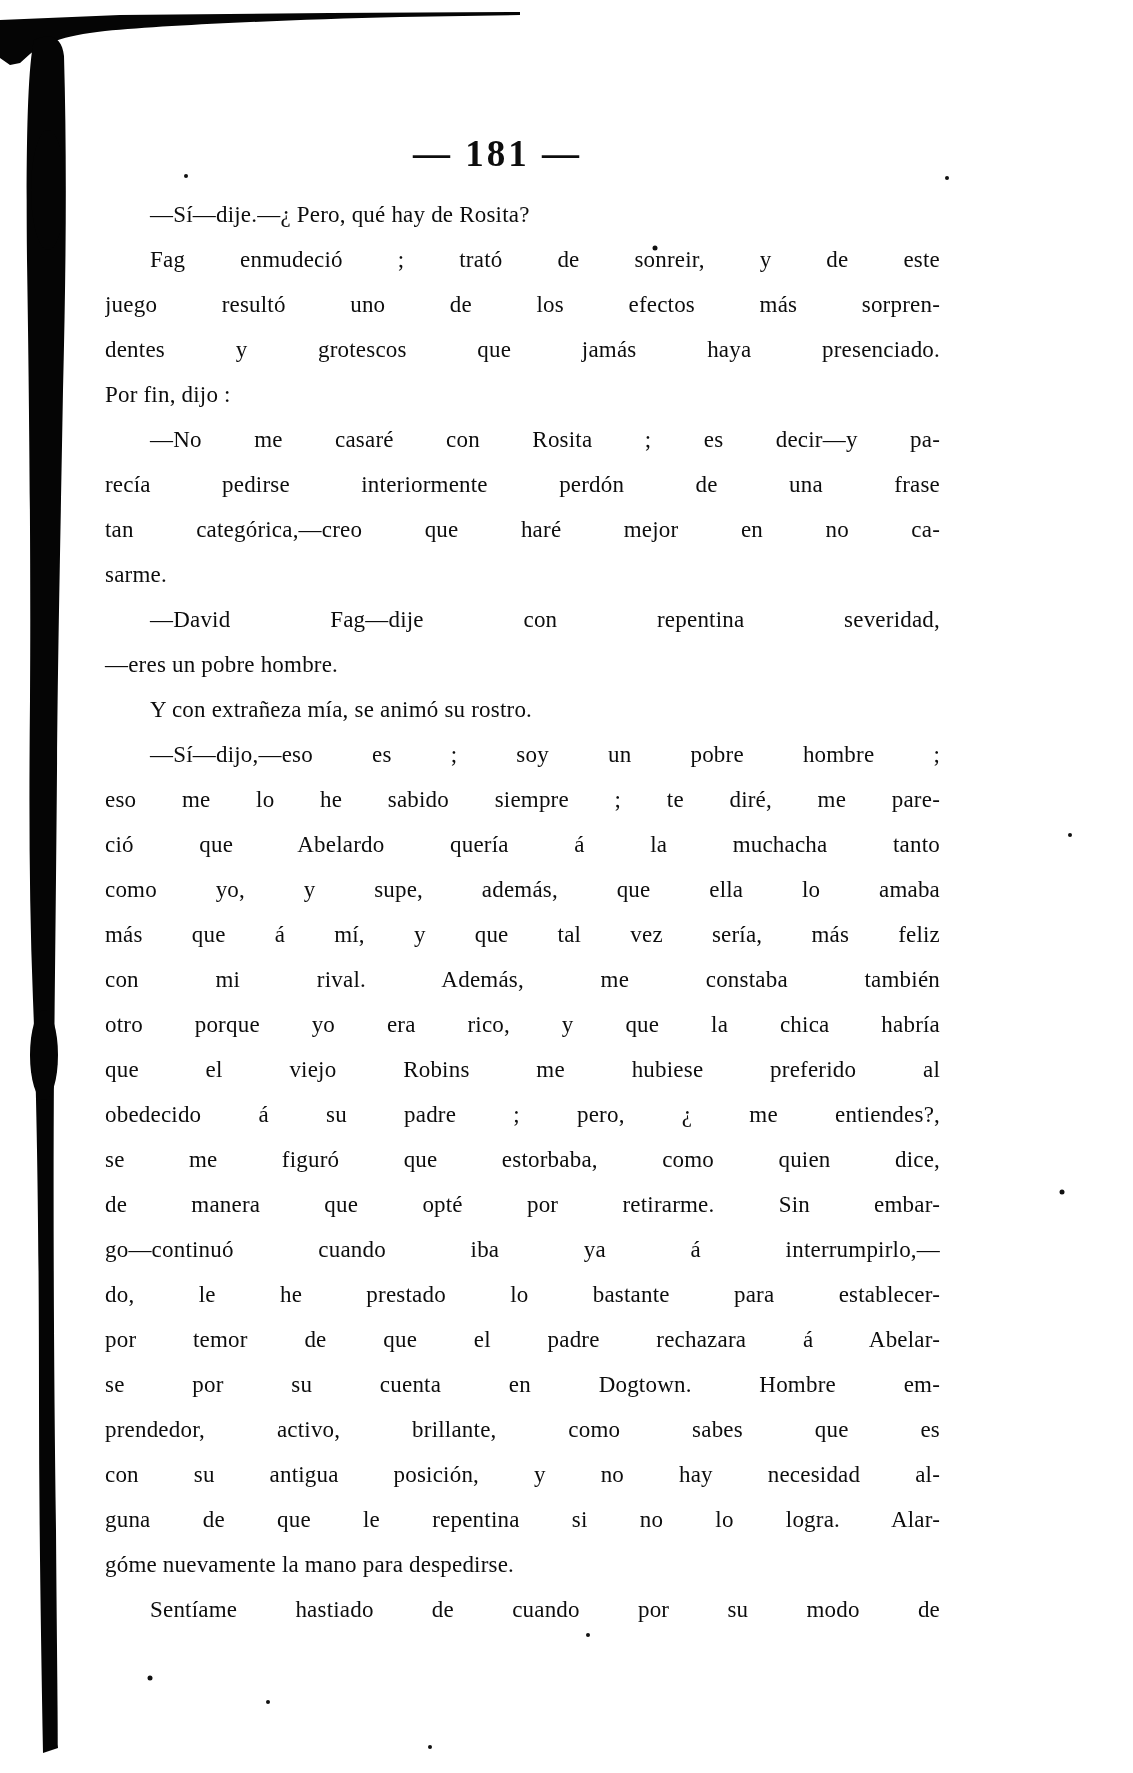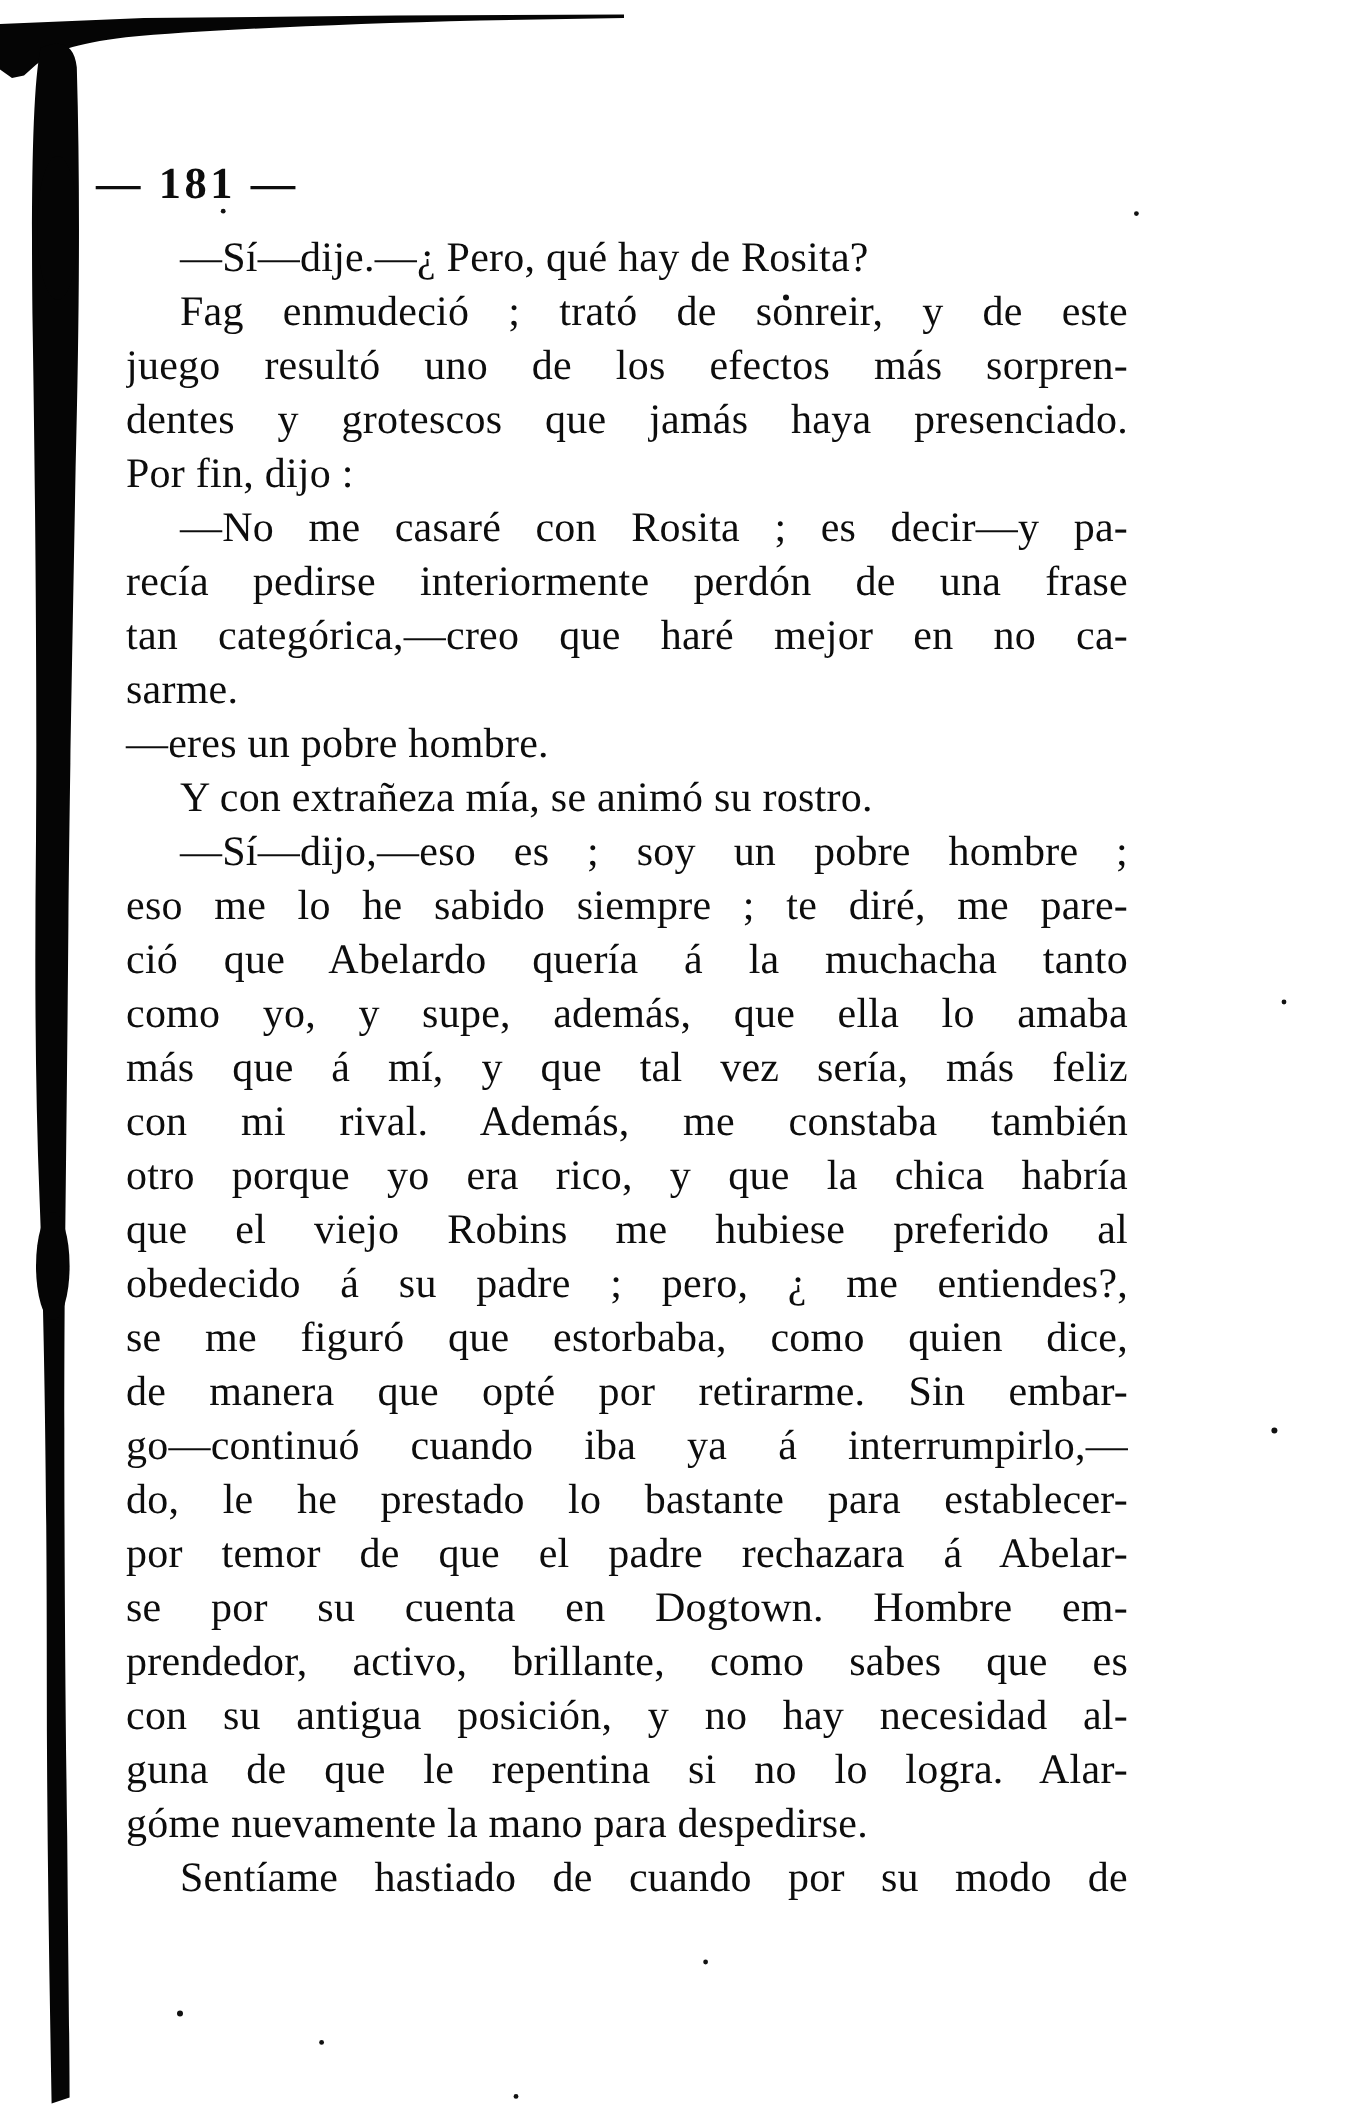--- a/index.html
+++ b/index.html
@@ -22,35 +22,36 @@
     left: 0;
     width: 1133px;
     height: 1773px;
     pointer-events: none;
   }
   .page-number {
     position: absolute;
     top: 132px;
     left: 80px;
     width: 835px;
+    text-align: center;
     font-size: 37px;
     font-weight: bold;
     letter-spacing: 3px;
     white-space: nowrap;
   }
   .text-block {
     position: absolute;
     top: 192px;
     left: 105px;
     width: 835px;
   }
   .line {
     height: 45px;
     line-height: 45px;
-    font-size: 35px;
+    font-size: 23px;
     white-space: nowrap;
     letter-spacing: 0.2px;
   }
   .line.just {
     text-align: justify;
     text-align-last: justify;
     white-space: normal;
     overflow: hidden;
   }
   .line.indent {
@@ -102,20 +103,21 @@
   <div class="text-block" id="text-block">
       <div class="line indent">—Sí—dije.—¿ Pero, qué hay de Rosita?</div>
       <div class="line indent just">Fag enmudeció ; trató de sonreir, y de este</div>
       <div class="line just">juego resultó uno de los efectos más sorpren-</div>
       <div class="line just">dentes y grotescos que jamás haya presenciado.</div>
       <div class="line">Por fin, dijo :</div>
       <div class="line indent just">—No me casaré con Rosita ; es decir—y pa-</div>
       <div class="line just">recía pedirse interiormente perdón de una frase</div>
       <div class="line just">tan categórica,—creo que haré mejor en no ca-</div>
       <div class="line">sarme.</div>
+      <div class="line indent just">—David Fag—dije con repentina severidad,</div>
       <div class="line">—eres un pobre hombre.</div>
       <div class="line indent">Y con extrañeza mía, se animó su rostro.</div>
       <div class="line indent just">—Sí—dijo,—eso es ; soy un pobre hombre ;</div>
       <div class="line just">eso me lo he sabido siempre ; te diré, me pare-</div>
       <div class="line just">ció que Abelardo quería á la muchacha tanto</div>
       <div class="line just">como yo, y supe, además, que ella lo amaba</div>
       <div class="line just">más que á mí, y que tal vez sería, más feliz</div>
       <div class="line just">con mi rival. Además, me constaba también</div>
       <div class="line just">otro porque yo era rico, y que la chica habría</div>
       <div class="line just">que el viejo Robins me hubiese preferido al</div>

